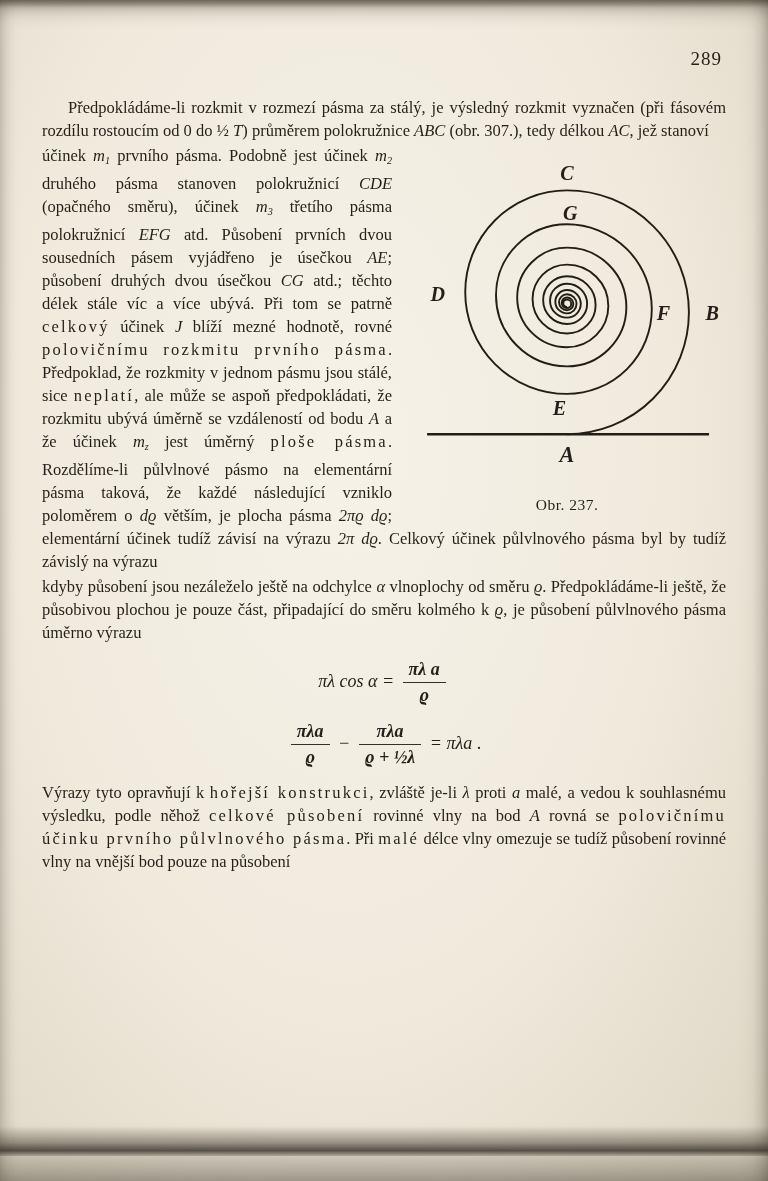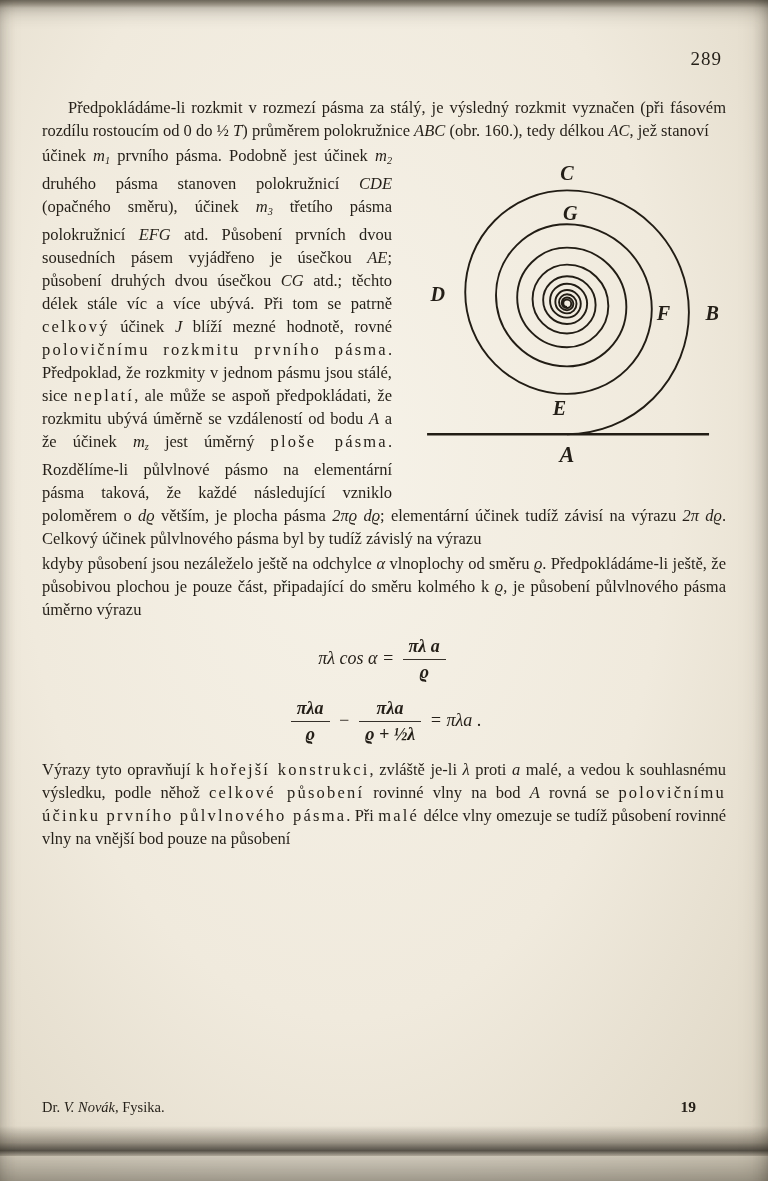--- a/index.html
+++ b/index.html
@@ -80,35 +80,36 @@
 </head>
 <body>
 
 <div class="scan">
   <div class="edge-top"></div>
 
   <div class="pgnum">289</div>
 
   <div class="content">
 
-    <div class="para p1"><span>Předpokládáme-li rozkmit v rozmezí pásma za stálý, je výsledný rozkmit vyznačen (při fásovém rozdílu rostoucím od 0 do </span><span>½ </span><span class="it">T</span><span>) průměrem polokružnice </span><span class="it">ABC</span><span> (obr. 160.), tedy délkou </span><span class="it">AC</span><span>, jež stanoví</span></div>
+    <div class="para p1"><span>Předpokládáme-li rozkmit v rozmezí pásma za stálý, je výsledný rozkmit vyznačen (při fásovém rozdílu rostoucím od 0 do </span><span>½ </span><span class="it">T</span><span>) průměrem polokružnice </span><span class="it">ABC</span><span> (obr. 307.), tedy délkou </span><span class="it">AC</span><span>, jež stanoví</span></div>
 
     <div class="para">
       <figure class="fig">
         <svg viewBox="0 0 300 312" xmlns="http://www.w3.org/2000/svg">
           <path class="spiral" d="M150,270 A115,115 0 0 0 150,40 A96,96 0 0 0 150,232 A80,80 0 0 0 150,72 A67,67 0 0 0 150,206 A56,56 0 0 0 150,94 A47,47 0 0 0 150,188 A39,39 0 0 0 150,110 A32.5,32.5 0 0 0 150,175 A27,27 0 0 0 150,121 A22.5,22.5 0 0 0 150,166 A19,19 0 0 0 150,128 A16,16 0 0 0 150,160 A13,13 0 0 0 150,134 A11,11 0 0 0 150,156 A9,9 0 0 0 150,138 A7.5,7.5 0 0 0 150,153 A6,6 0 0 0 150,141 A5,5 0 0 0 150,151 A4,4 0 0 0 150,143 A3.5,3.5 0 0 0 150,150"></path>
           <line class="base" x1="18" y1="270" x2="284" y2="270"></line>
           <text x="150" y="30" text-anchor="middle">C</text>
           <text x="153" y="68" text-anchor="middle">G</text>
           <text x="28" y="144" text-anchor="middle">D</text>
           <text x="241" y="162" text-anchor="middle">F</text>
           <text x="287" y="162" text-anchor="middle">B</text>
           <text x="143" y="252" text-anchor="middle">E</text>
           <text x="150" y="296" text-anchor="middle" class="big">A</text>
         </svg>
+        <figcaption>Obr. 237.</figcaption>
       </figure>
     <span>účinek </span><span class="it">m</span><span class="sub">1</span><span> prvního pásma. Podobně jest účinek </span><span class="it">m</span><span class="sub">2</span><span> druhého pásma stanoven polokružnicí </span><span class="it">CDE</span><span> (opačného směru), účinek </span><span class="it">m</span><span class="sub">3</span><span> třetího pásma polokružnicí </span><span class="it">EFG</span><span> atd. Působení prvních dvou sousedních pásem vyjádřeno je úsečkou </span><span class="it">AE</span><span>; působení druhých dvou úsečkou </span><span class="it">CG</span><span> atd.; těchto délek stále víc a více ubývá. Při tom se patrně </span><span class="sp">celkový</span><span> účinek </span><span class="it">J</span><span> blíží mezné hodnotě, rovné </span><span class="sp">polovičnímu rozkmitu prvního pásma</span><span>. Předpoklad, že rozkmity v jednom pásmu jsou stálé, sice </span><span class="sp">neplatí</span><span>, ale může se aspoň předpokládati, že rozkmitu ubývá úměrně se vzdáleností od bodu </span><span class="it">A</span><span> a že účinek </span><span class="it">m</span><span class="sub">z</span><span> jest úměrný </span><span class="sp">ploše pásma</span><span>. Rozdělíme-li půlvlnové pásmo na elementární pásma taková, že každé následující vzniklo poloměrem o </span><span class="it">dϱ</span><span> větším, je plocha pásma </span><span class="it">2πϱ dϱ</span><span>; elementární účinek tudíž závisí na výrazu </span><span class="it">2π dϱ</span><span>. Celkový účinek půlvlnového pásma byl by tudíž závislý na výrazu</span></div>
 
 
     <div class="para"><span>kdyby působení jsou nezáleželo ještě na odchylce </span><span class="it">α</span><span> vlnoplochy od směru </span><span class="it">ϱ</span><span>. Předpokládáme-li ještě, že působivou plochou je pouze část, připadající do směru kolmého k </span><span class="it">ϱ</span><span>, je působení půlvlnového pásma úměrno výrazu</span></div>
 
     <div class="formula">
       <span class="math">πλ cos α =</span>
       <span class="frac">
         <span class="num">πλ a</span>
@@ -128,19 +129,15 @@
         <span class="den">ϱ + ½λ</span>
       </span>
       <span class="math">= πλa</span>
       <span>.</span>
     </div>
 
     <div class="para"><span>Výrazy tyto opravňují k </span><span class="sp">hořejší konstrukci</span><span>, zvláště je-li </span><span class="it">λ</span><span> proti </span><span class="it">a</span><span> malé, a vedou k souhlasnému výsledku, podle něhož </span><span class="sp">celkové působení</span><span> rovinné vlny na bod </span><span class="it">A</span><span> rovná se </span><span class="sp">polovičnímu účinku prvního půlvlnového pásma</span><span>. Při </span><span class="sp">malé</span><span> délce vlny omezuje se tudíž působení rovinné vlny na vnější bod pouze na působení</span></div>
 
   </div>
 
-  <div class="footer">
-    <span class="footer-left"><span>Dr. </span><span class="it">V. Novák</span><span>, Fysika.</span></span>
-    <span class="footer-right">19</span>
-  </div>
 
   <div class="edge-bottom"></div>
 </div>
 
 </body></html>

